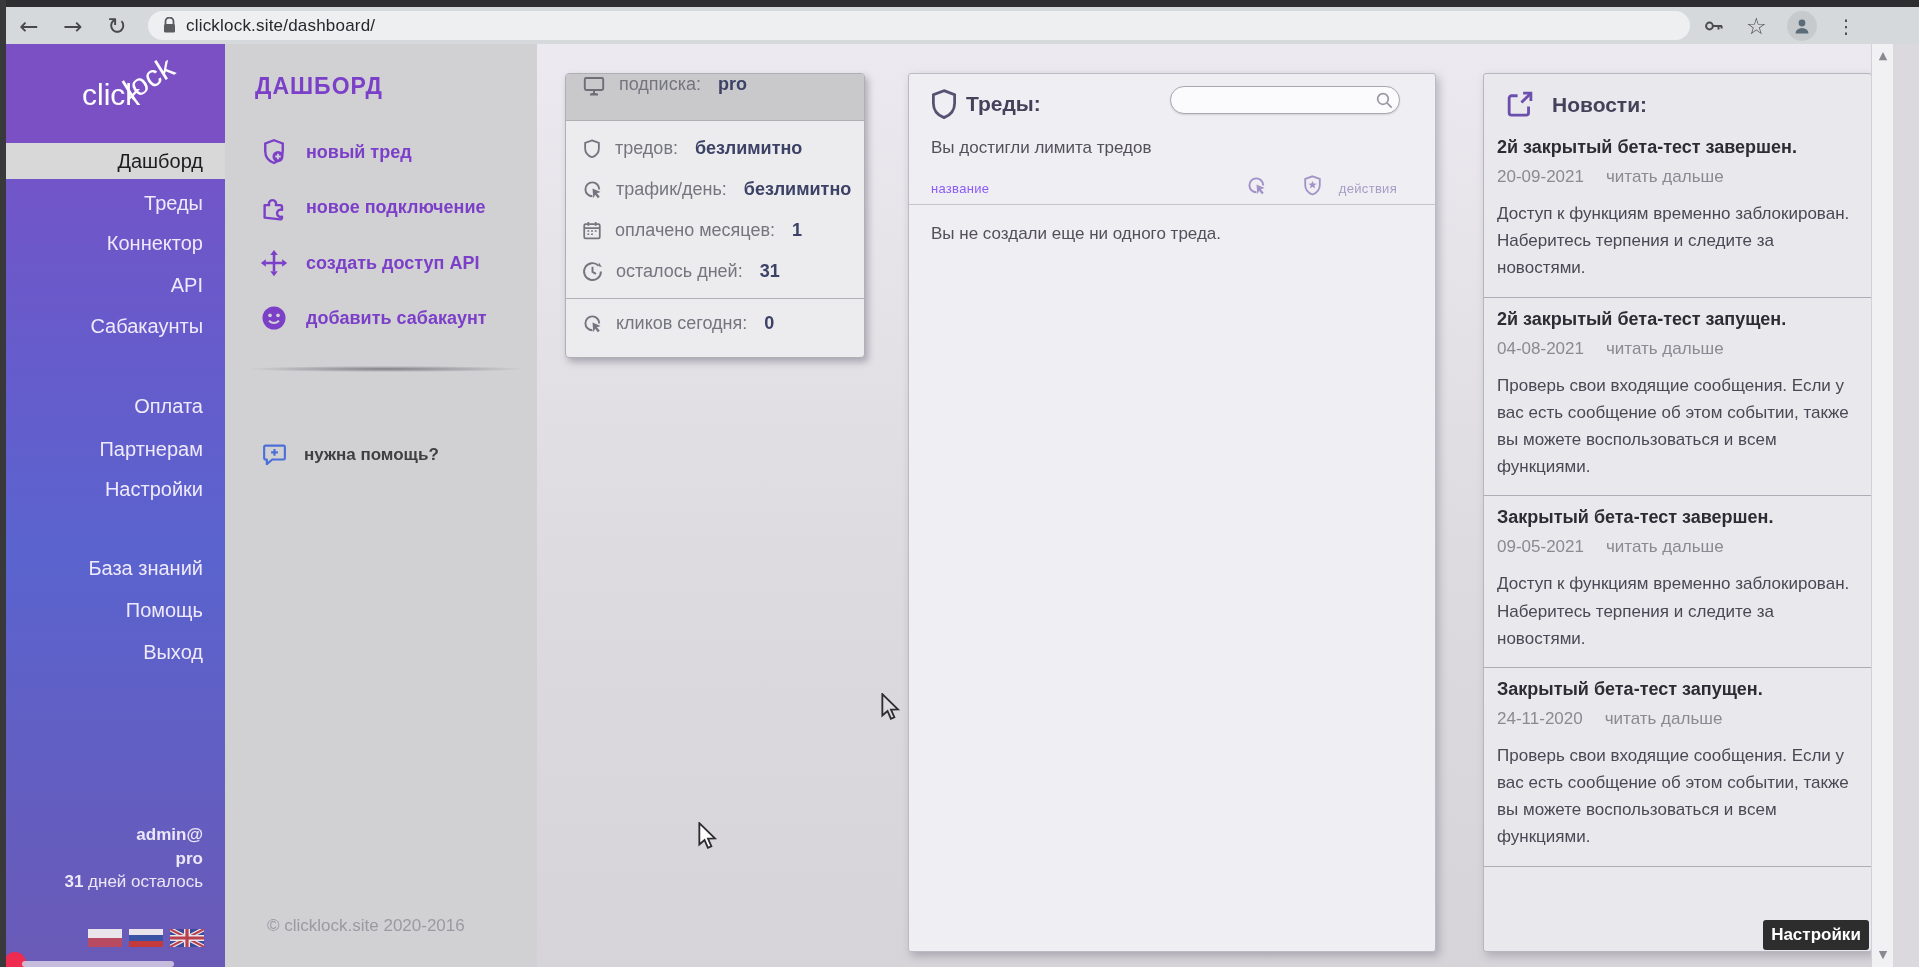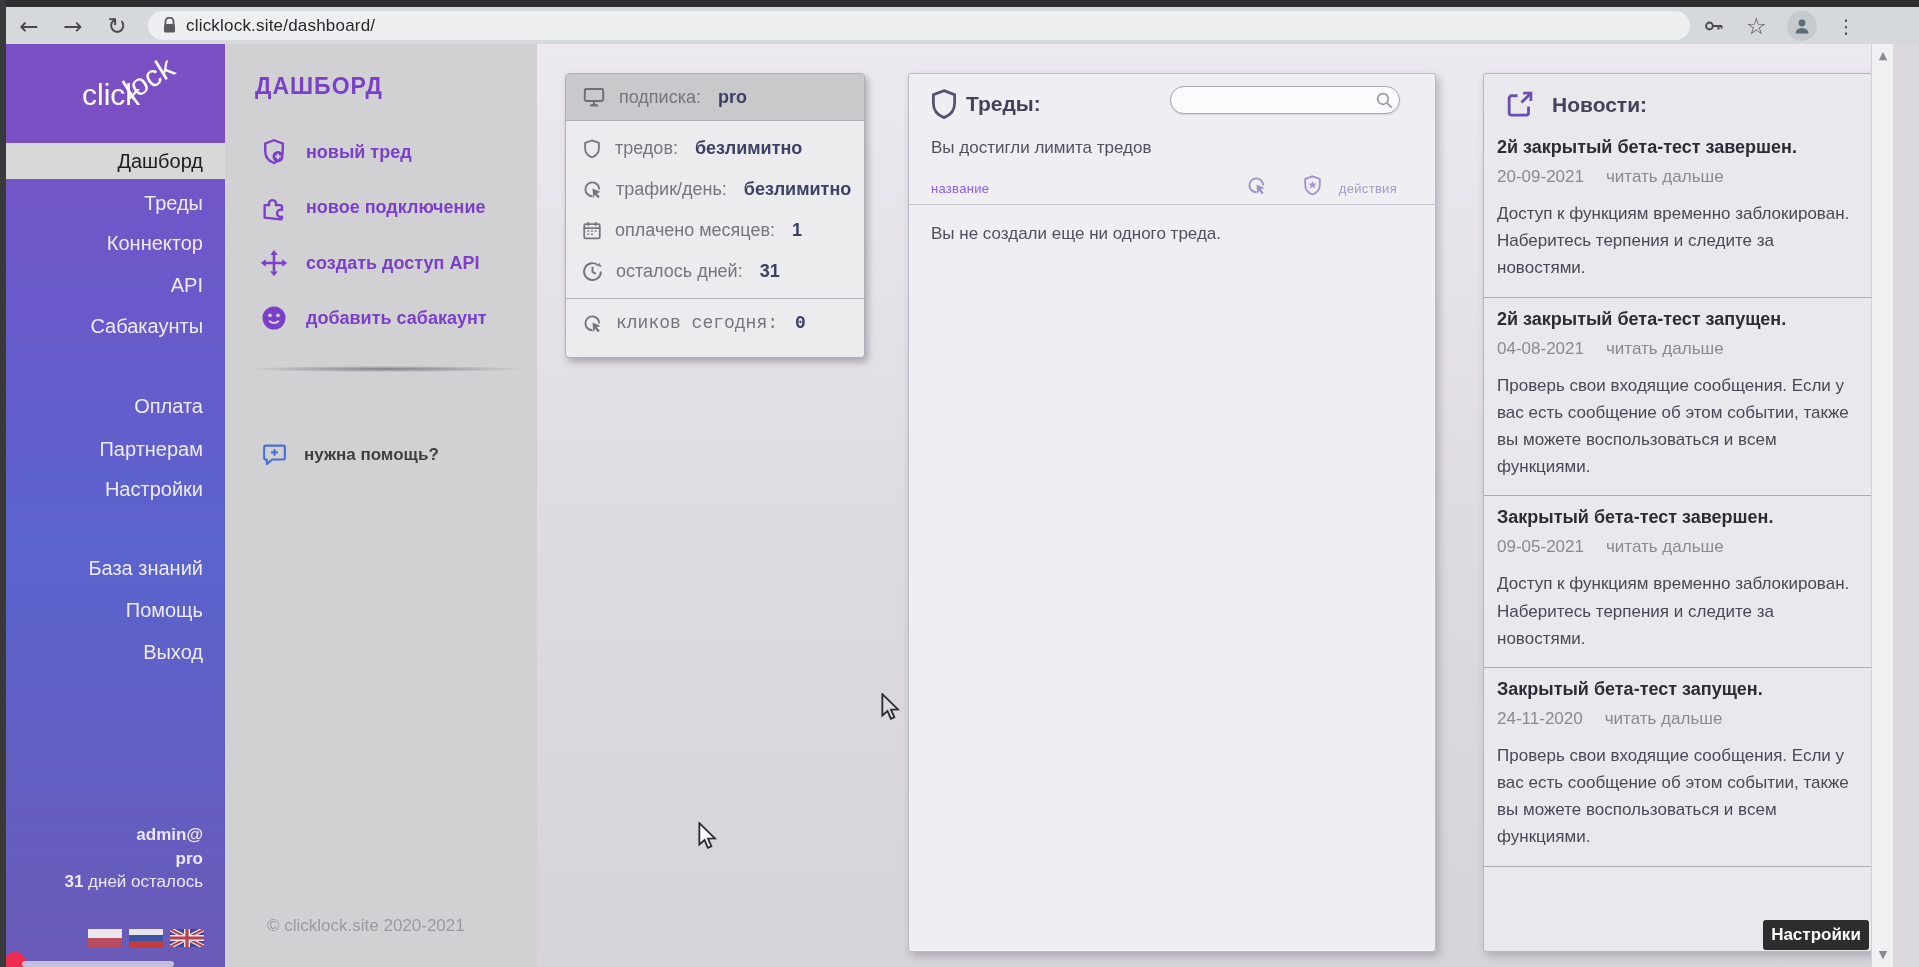--- a/index.html
+++ b/index.html
@@ -53,27 +53,27 @@
   .copyright{position:absolute;left:42px;top:872px;font-size:17px;color:#9a9aa1;}
 
   
   .main{position:absolute;left:537px;top:44px;width:1334px;height:923px;
         background:linear-gradient(180deg,#ece9f0 0%,#dcdade 60%,#d6d4d9 100%);}
 
   
   .stats-card{position:absolute;left:28px;top:29px;width:300px;height:285px;background:#ececee;
               border:1px solid #b0b0b4;border-radius:4px;box-shadow:3px 4px 7px rgba(85,80,100,.4);}
   .sc-header{height:47px;background:#c9c9cc;border-bottom:1px solid #b0b0b4;border-radius:3px 3px 0 0;
-             display:flex;align-items:center;padding-left:15px;gap:12px;}
+             display:flex;padding-left:15px;gap:12px;}
   .sc-row{height:41px;display:flex;align-items:center;padding-left:15px;gap:12px;}
   .sc-rows{padding-top:7px;}
   .sc-label{font-size:18px;color:#75757f;}
   .sc-value{font-size:18px;font-weight:bold;color:#3c4166;margin-left:5px;}
   .sc-divider{border-top:1px solid #b2b2b6;margin-top:6px;}
-  .sc-footer{height:48px;display:flex;align-items:center;padding-left:15px;gap:12px;font-family:Liberation Mono, monospace;}
+  .sc-footer{height:48px;display:flex;align-items:center;padding-left:15px;gap:12px;}
 
   
   .threads-panel{position:absolute;left:371px;top:29px;width:528px;height:879px;background:#efeef2;
                  border:1px solid #bcbac4;border-radius:3px;box-shadow:3px 4px 8px rgba(85,80,100,.35);}
   .tp-title{position:absolute;left:57px;top:18px;font-size:21px;font-weight:bold;color:#46415a;}
   .tp-shield{position:absolute;left:20px;top:14px;}
   .tp-search{position:absolute;right:35px;top:12px;width:230px;height:28px;border-radius:14px;
              border:1px solid #a9a7b1;background:#fbfafc;padding:0 30px 0 12px;font-size:15px;color:#444;
              outline:none;box-shadow:0 1px 2px rgba(0,0,0,.12);}
   .tp-search-icon{position:absolute;right:41px;top:17px;}
@@ -237,21 +237,21 @@
     <div class="help-item">
       <span>
         <svg width="27" height="27" viewBox="0 0 24 24">
             <path d="M4 4.5 h16 a1.2 1.2 0 0 1 1.2 1.2 v10 a1.2 1.2 0 0 1 -1.2 1.2 H10 L5.2 21 V17 H4 a1.2 1.2 0 0 1 -1.2 -1.2 v-10 A1.2 1.2 0 0 1 4 4.5 Z" fill="none" stroke="#4a6fd8" stroke-width="1.9" stroke-linejoin="round"></path>
             <path d="M12 7.5 v6 M9 10.5 h6" stroke="#4a6fd8" stroke-width="1.9"></path>
           </svg>
       </span>
       <span class="lbl">нужна помощь?</span>
     </div>
 
-    <div class="copyright">© clicklock.site 2020-2021</div>
+    <div class="copyright">© clicklock.site 2020-2016</div>
   </div>
 
   <div class="main">
 
     <div class="stats-card">
       <div class="sc-header">
         <span>
           <svg width="26" height="24" viewBox="0 0 24 24">
               <rect x="2.8" y="4" width="18.4" height="12" rx="1.4" fill="none" stroke="#6e6e78" stroke-width="1.9"></rect>
               <path d="M12 16 v3 M8 20.5 h8" stroke="#6e6e78" stroke-width="1.9"></path>

